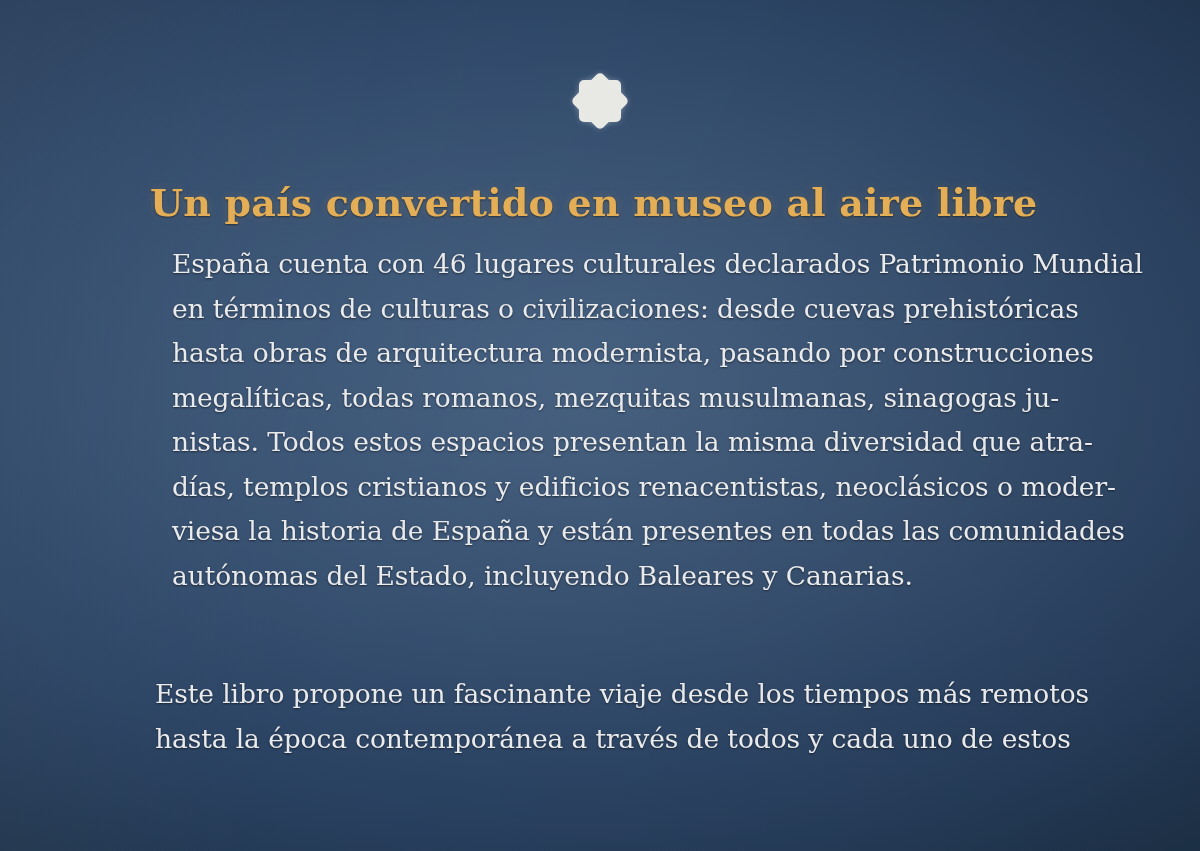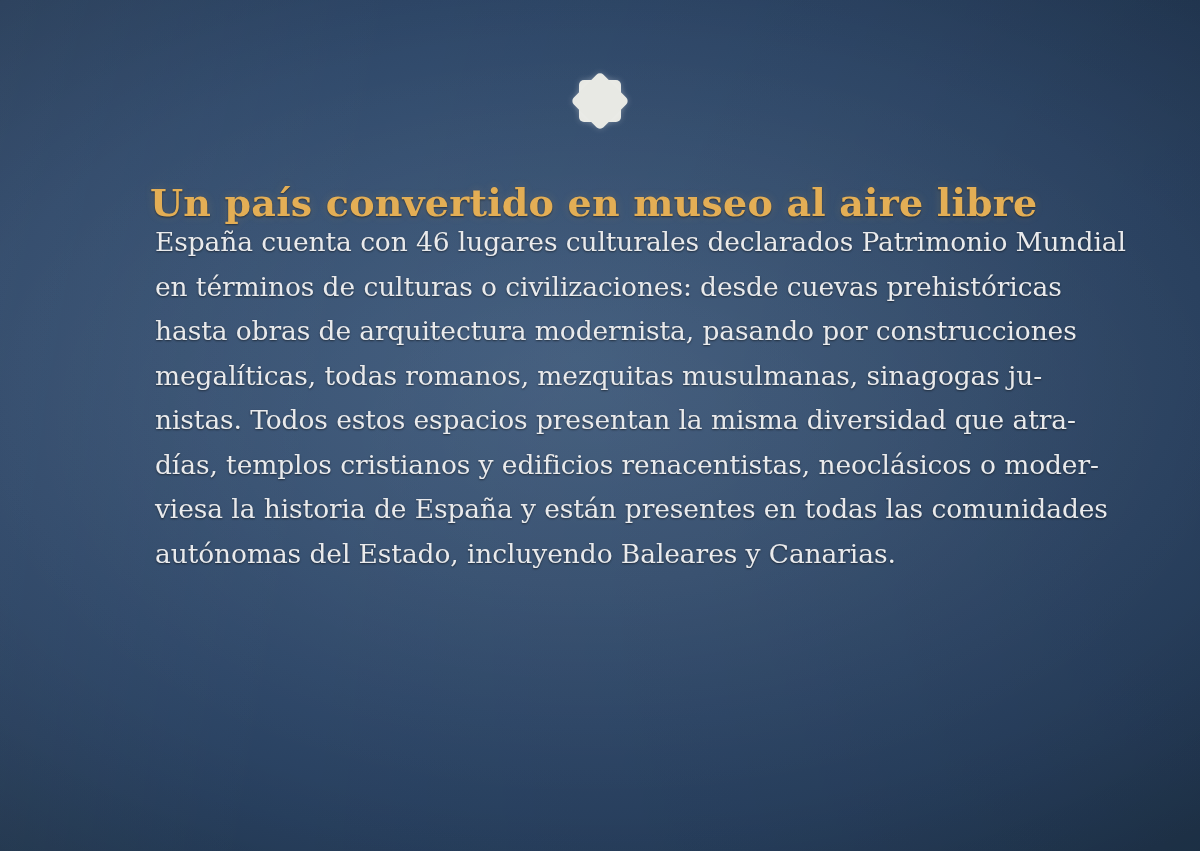--- a/index.html
+++ b/index.html
@@ -89,21 +89,21 @@
     position: absolute;
     left: 155px;
     width: 965px;
     color: #e9eaec;
     font-family: "DejaVu Serif", serif;
     font-size: 26.5px;
     line-height: 44.5px;
     text-shadow: 0 1px 2px rgba(0,0,0,0.5);
     letter-spacing: -0.1px;
   }
-  #para1 { top: 220px; }
+  #para1 { top: 242px; margin-left: 17px; }
   #para2 { top: 672px; }
 
   .body-block .ln {
     display: block;
     white-space: nowrap;
   }
 </style>
 </head>
 <body>
 
@@ -122,16 +122,18 @@
       <span class="ln">en términos de culturas o civilizaciones: desde cuevas prehistóricas</span>
       <span class="ln">hasta obras de arquitectura modernista, pasando por construcciones</span>
       <span class="ln">megalíticas, todas romanos, mezquitas musulmanas, sinagogas ju-</span>
       <span class="ln">nistas. Todos estos espacios presentan la misma diversidad que atra-</span>
       <span class="ln">días, templos cristianos y edificios renacentistas, neoclásicos o moder-</span>
       <span class="ln">viesa la historia de España y están presentes en todas las comunidades</span>
       <span class="ln">autónomas del Estado, incluyendo Baleares y Canarias.</span>
     </div>
 
     <div class="body-block" id="para2">
+      <span class="ln">Este libro propone un fascinante viaje desde los tiempos más remotos</span>
+      <span class="ln">hasta la época contemporánea a través de todos y cada uno de estos</span>
     </div>
 
   </div>
 </div>
 
 </body></html>

